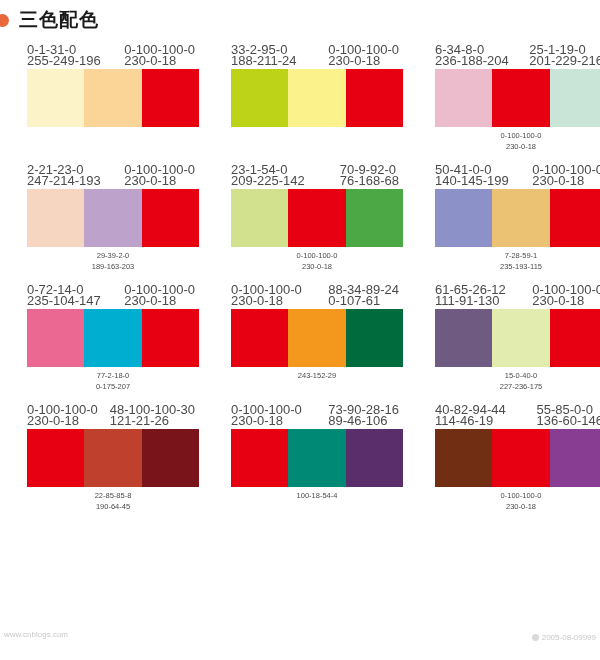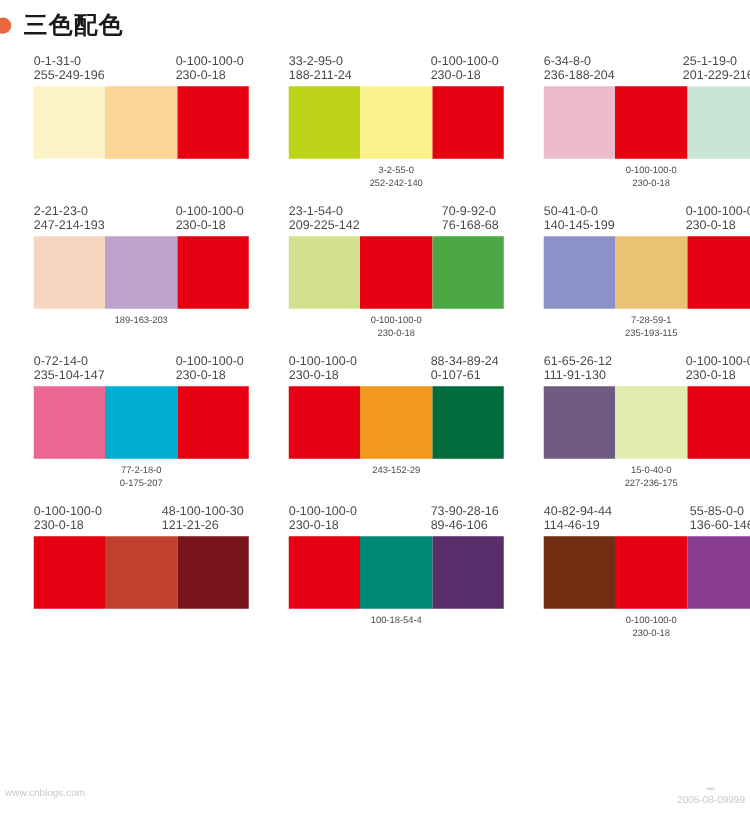--- a/index.html
+++ b/index.html
@@ -41,21 +41,21 @@
   }
   .cell{
     width:172px;
     margin-right:5px;
     margin-left:27px;
     box-sizing:border-box;
   }
   .codes-top{
     display:flex;
     justify-content:space-between;
-    font-size:10px;
+    font-size:13px;
     color:#4a4a4a;
     line-height:11px;
     margin-bottom:3px;
     padding-right:4px;
   }
   .codeblk{ text-align:left; }
   .codeblk.right{ text-align:left; }
   .swatches{
     display:flex;
     height:58px;
@@ -76,21 +76,21 @@
     left:0;bottom:16px;
     width:600px;height:14px;
     font-size:8px;
     color:#b8b8b8;
     display:flex;
     justify-content:space-between;
     padding:0 4px;
     box-sizing:border-box;
   }
   .wm-left{ color:#c9c9c9; }
-  .wm-right{ color:#c9c9c9; display:flex;align-items:center;gap:3px;flex-direction:column;}
+  .wm-right{ color:#c9c9c9; display:flex;align-items:center;gap:3px;}
   .wm-dot{width:7px;height:7px;border-radius:50%;background:#d9d9d9;display:inline-block;}
 </style>
 </head>
 <body>
 
 <div class="header">
   <span class="bullet"></span>
   <span class="title">三色配色</span>
 </div>
 
@@ -124,24 +124,20 @@
         <div class="codeblk right">
           <div>0-100-100-0</div>
           <div>230-0-18</div>
         </div>
       </div>
       <div class="swatches">
         <div class="sw" style="background:#bcd318"></div>
         <div class="sw" style="background:#fcf28c"></div>
         <div class="sw" style="background:#e60012"></div>
       </div>
-      <div class="codes-bottom">
-        <div>3-2-55-0</div>
-        <div>252-242-140</div>
-      </div>
     </div>
 
     <div class="cell">
       <div class="codes-top">
         <div class="codeblk">
           <div>6-34-8-0</div>
           <div>236-188-204</div>
         </div>
         <div class="codeblk right">
           <div>25-1-19-0</div>
@@ -172,20 +168,21 @@
           <div>0-100-100-0</div>
           <div>230-0-18</div>
         </div>
       </div>
       <div class="swatches">
         <div class="sw" style="background:#f7d6c1"></div>
         <div class="sw" style="background:#bda3cb"></div>
         <div class="sw" style="background:#e60012"></div>
       </div>
       <div class="codes-bottom">
+        <div>29-39-2-0</div>
         <div>189-163-203</div>
       </div>
     </div>
 
     <div class="cell">
       <div class="codes-top">
         <div class="codeblk">
           <div>23-1-54-0</div>
           <div>209-225-142</div>
         </div>
@@ -306,20 +303,24 @@
         </div>
         <div class="codeblk right">
           <div>48-100-100-30</div>
           <div>121-21-26</div>
         </div>
       </div>
       <div class="swatches">
         <div class="sw" style="background:#e60012"></div>
         <div class="sw" style="background:#be402d"></div>
         <div class="sw" style="background:#79151a"></div>
+      </div>
+      <div class="codes-bottom">
+        <div>22-85-85-8</div>
+        <div>190-64-45</div>
       </div>
     </div>
 
     <div class="cell">
       <div class="codes-top">
         <div class="codeblk">
           <div>0-100-100-0</div>
           <div>230-0-18</div>
         </div>
         <div class="codeblk right">

